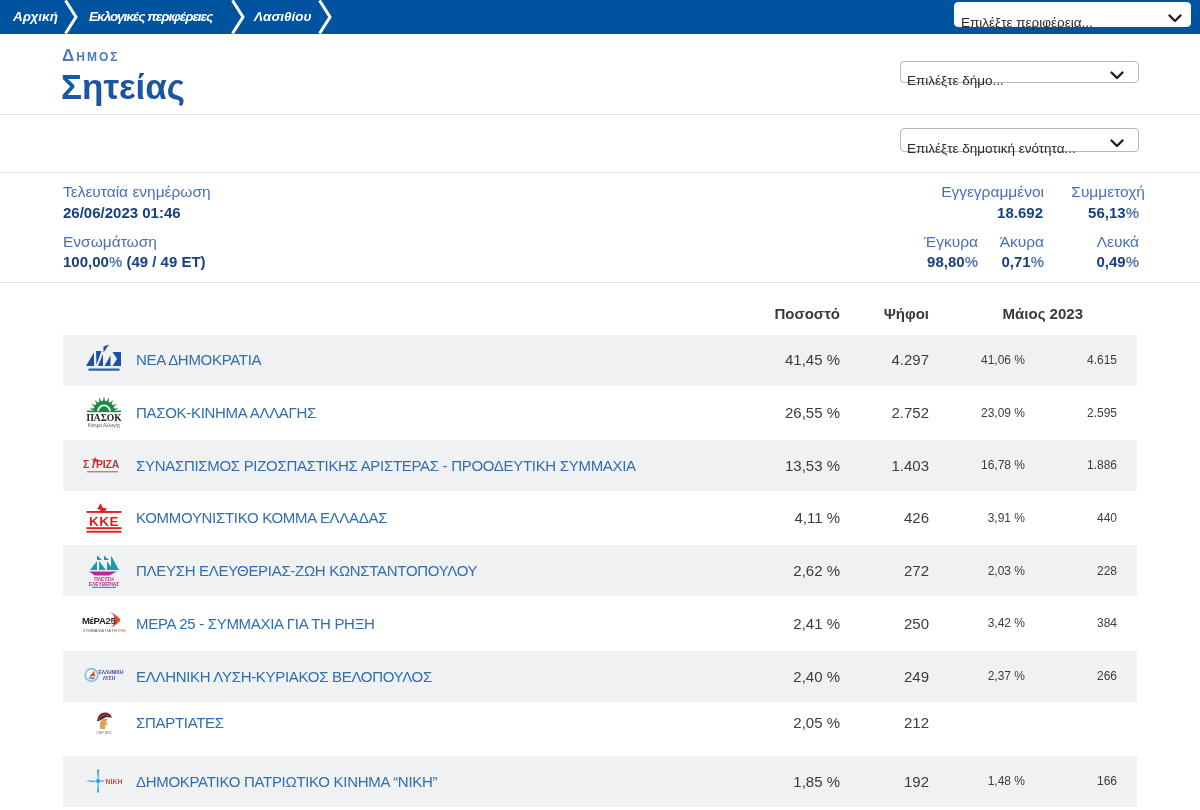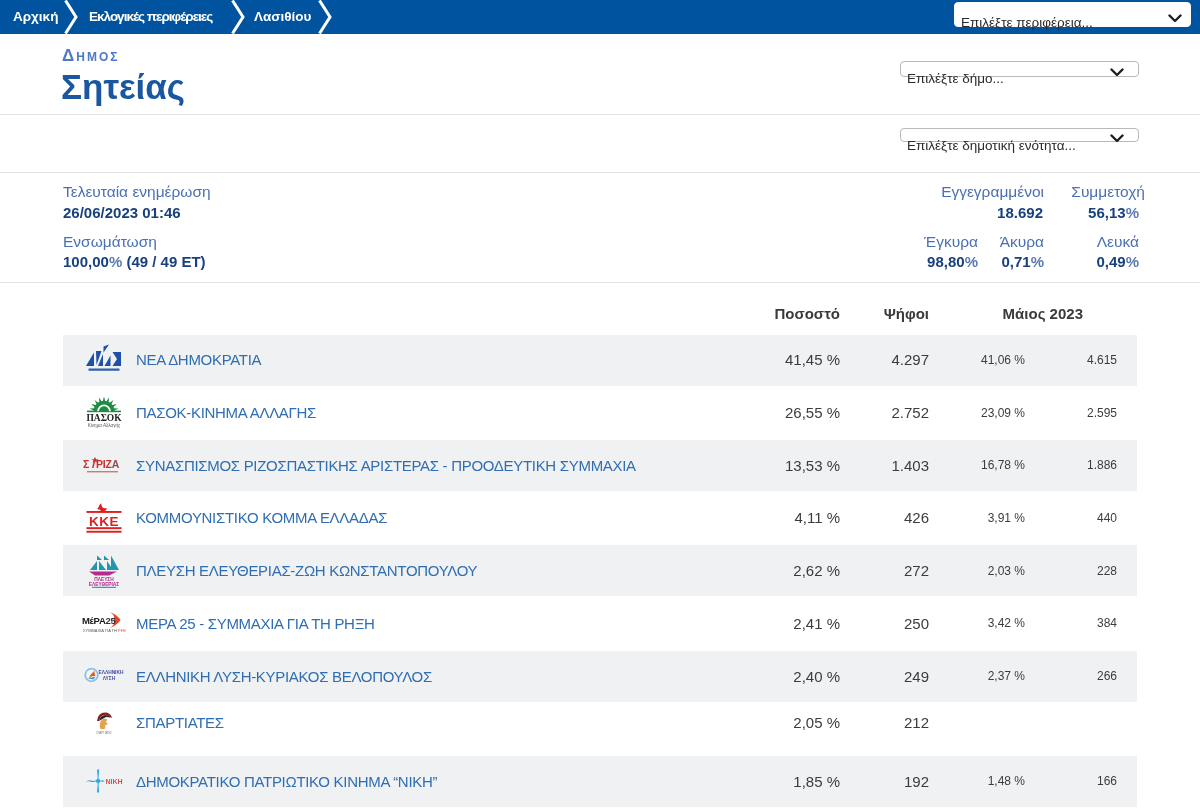--- a/index.html
+++ b/index.html
@@ -1,21 +1,21 @@
 <!DOCTYPE html>
 <html lang="el"><head>
 <meta charset="utf-8">
 <title>Δήμος Σητείας</title>
 <style>
 * { margin:0; padding:0; box-sizing:border-box; }
 html,body { width:1200px; height:810px; overflow:hidden; background:#fff;
   font-family:"Liberation Sans",sans-serif; position:relative; }
 
 .topbar { position:absolute; top:0; left:0; width:1200px; height:34px; background:#00539e; }
-.crumb { position:absolute; top:0; height:34px; line-height:33px; color:#fff; font-size:13.5px; font-weight:bold; }
+.crumb { position:absolute; top:0; height:34px; line-height:33px; color:#fff; font-size:13.5px; font-weight:bold;font-style:italic; }
 .chev { position:absolute; top:0; }
 .selbox { position:absolute; background:#fff; border:1px solid #b9b9b9; border-radius:4px;
   font-size:13.5px; color:#2a2a2a; }
 .selbox .txt { position:absolute; left:6px; top:16px; bottom:0; display:flex; align-items:center; }
 .selbox .arr { position:absolute; right:14px; top:50%; margin-top:-4px; }
 
 .hline { position:absolute; left:0; width:1200px; height:1px; background:#e3e3e3; }
 
 .kicker { position:absolute; left:62px; top:46px; font-size:17px; font-weight:bold; color:#4d7ac4;
   font-variant:small-caps; letter-spacing:2px; }
@@ -64,30 +64,30 @@
 <div class="selbox" style="left:954px; top:2px; width:237px; height:25px; border-color:#fff">
   <span class="txt">Επιλέξτε περιφέρεια...</span>
   <span class="arr" style="right:8px"><svg width="14" height="9" viewBox="0 0 14 9">
         <path d="M1.5 1.5 L7 7 L12.5 1.5" stroke="#1f1f1f" stroke-width="2.4" fill="none" stroke-linecap="round" stroke-linejoin="round"></path>
       </svg></span>
 </div>
 
 <div class="kicker">Δήμος</div>
 <div class="title">Σητείας</div>
 
-<div class="selbox" style="left:900px; top:61px; width:239px; height:16px">
+<div class="selbox" style="left:900px; top:61px; width:239px; height:22px">
   <span class="txt">Επιλέξτε δήμο...</span>
   <span class="arr"><svg width="14" height="9" viewBox="0 0 14 9">
         <path d="M1.5 1.5 L7 7 L12.5 1.5" stroke="#1f1f1f" stroke-width="2.4" fill="none" stroke-linecap="round" stroke-linejoin="round"></path>
       </svg></span>
 </div>
 
 <div class="hline" style="top:114px"></div>
 
-<div class="selbox" style="left:900px; top:128px; width:239px; height:14px">
+<div class="selbox" style="left:900px; top:128px; width:239px; height:24px">
   <span class="txt">Επιλέξτε δημοτική ενότητα...</span>
   <span class="arr"><svg width="14" height="9" viewBox="0 0 14 9">
         <path d="M1.5 1.5 L7 7 L12.5 1.5" stroke="#1f1f1f" stroke-width="2.4" fill="none" stroke-linecap="round" stroke-linejoin="round"></path>
       </svg></span>
 </div>
 
 <div class="hline" style="top:172px"></div>
 
 <div class="sl stat-label" style="left:63px; top:183px">Τελευταία ενημέρωση</div>
 <div class="sl stat-value" style="left:63px; top:204px">26/06/2023 01:46</div>

